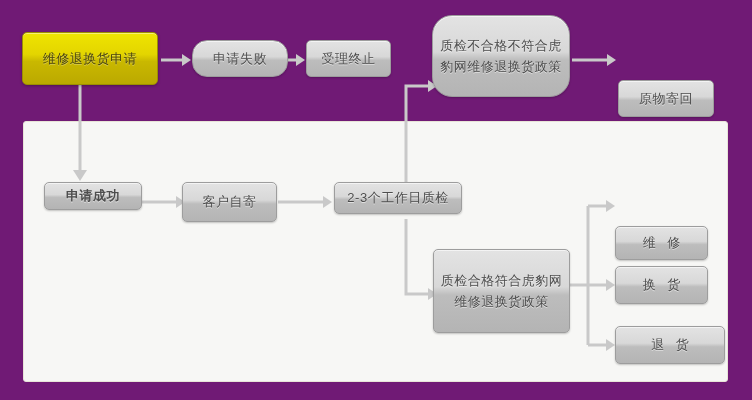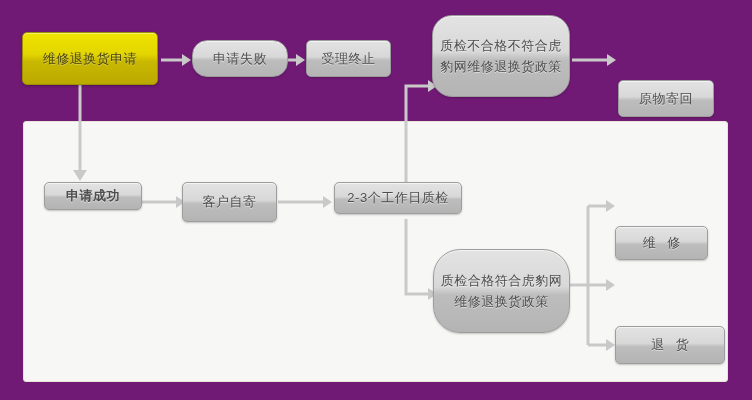--- a/index.html
+++ b/index.html
@@ -158,20 +158,21 @@
   <div class="node multiline" style="left:432px; top:15px; width:138px; height:82px;border-radius:20px;">质检不合格不符合虎豹网维修退换货政策</div>
 
   <div class="node" style="left:618px; top:40px; width:96px; height:37px;margin-top:40px;">原物寄回</div>
 
   <div class="node" style="left:44px; top:182px; width:98px; height:28px;font-weight:bold;">申请成功</div>
 
   <div class="node" style="left:182px; top:182px; width:95px; height:40px;">客户自寄</div>
 
   <div class="node" style="left:334px; top:182px; width:128px; height:32px;">2-3个工作日质检</div>
 
-  <div class="node multiline" style="left:433px; top:249px; width:137px; height:84px;border-radius:27px;">质检合格符合虎豹网维修退换货政策</div>
+  <div class="node multiline" style="left:433px; top:249px; width:137px; height:84px;">质检合格符合虎豹网维修退换货政策</div>
 
   <div class="node spaced" style="left:615px; top:187px; width:93px; height:34px;margin-top:39px;">维 修</div>
 
+  <div class="node spaced" style="left:615px; top:266px; width:93px; height:38px;">换 货</div>
 
   <div class="node spaced" style="left:615px; top:326px; width:110px; height:38px;">退 货</div>
 
 </div>
 
 </body></html>

